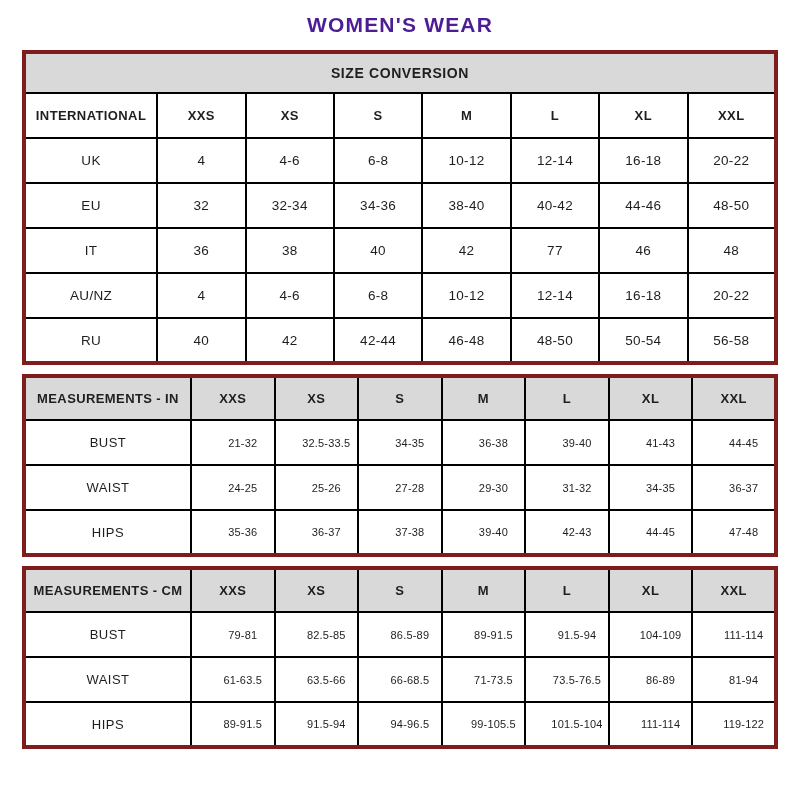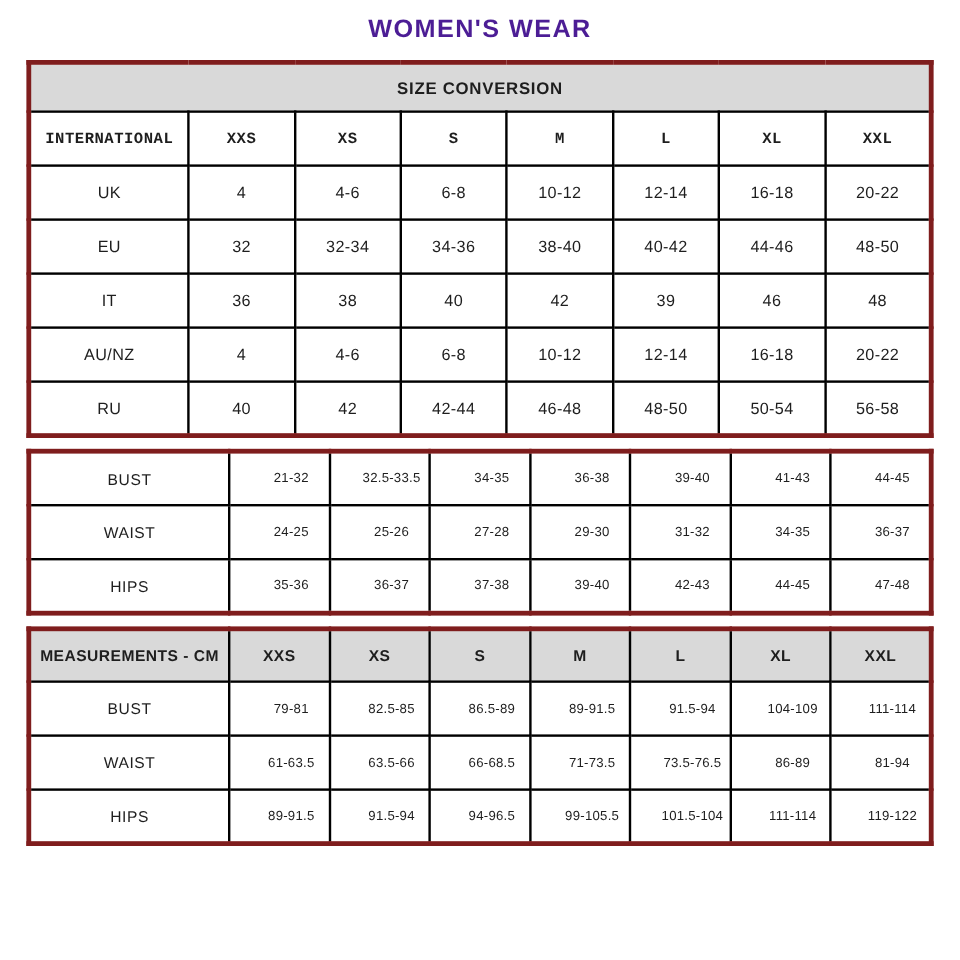--- a/index.html
+++ b/index.html
@@ -42,21 +42,20 @@
     font-weight: bold;
     font-size: 14px;
     letter-spacing: 0.6px;
   }
   .size-table .hdr-cell {
     height: 45px;
     font-weight: bold;
     font-size: 13px;
     letter-spacing: 0.4px;
     background: #ffffff;
-    font-family: Liberation Mono, monospace;
   }
   .size-table .label-cell,
   .size-table .val-cell {
     height: 45px;
     font-size: 13.5px;
     letter-spacing: 0.3px;
     text-align: center;
   }
   
   .meas-table { margin-top: 9px; }
@@ -130,21 +129,21 @@
       <td class="val-cell">40-42</td>
       <td class="val-cell">44-46</td>
       <td class="val-cell">48-50</td>
     </tr>
     <tr>
       <td class="label-cell">IT</td>
       <td class="val-cell">36</td>
       <td class="val-cell">38</td>
       <td class="val-cell">40</td>
       <td class="val-cell">42</td>
-      <td class="val-cell">39</td>
+      <td class="val-cell">77</td>
       <td class="val-cell">46</td>
       <td class="val-cell">48</td>
     </tr>
     <tr>
       <td class="label-cell">AU/NZ</td>
       <td class="val-cell">4</td>
       <td class="val-cell">4-6</td>
       <td class="val-cell">6-8</td>
       <td class="val-cell">10-12</td>
       <td class="val-cell">12-14</td>
@@ -169,20 +168,30 @@
       <col style="width:22.2%">
       <col style="width:11.114%">
         <col style="width:11.114%">
         <col style="width:11.114%">
       <col style="width:11.114%">
         <col style="width:11.114%">
         <col style="width:11.114%">
         <col style="width:11.114%">
     </colgroup>
     <tbody>
+        <tr>
+      <td class="hdr-cell">MEASUREMENTS - IN</td>
+      <td class="hdr-cell">XXS</td>
+      <td class="hdr-cell">XS</td>
+      <td class="hdr-cell">S</td>
+      <td class="hdr-cell">M</td>
+      <td class="hdr-cell">L</td>
+      <td class="hdr-cell">XL</td>
+      <td class="hdr-cell">XXL</td>
+    </tr>
     <tr>
       <td class="label-cell">BUST</td>
       <td class="val-cell">21-32</td>
       <td class="val-cell">32.5-33.5</td>
       <td class="val-cell">34-35</td>
       <td class="val-cell">36-38</td>
       <td class="val-cell">39-40</td>
       <td class="val-cell">41-43</td>
       <td class="val-cell">44-45</td>
     </tr>

